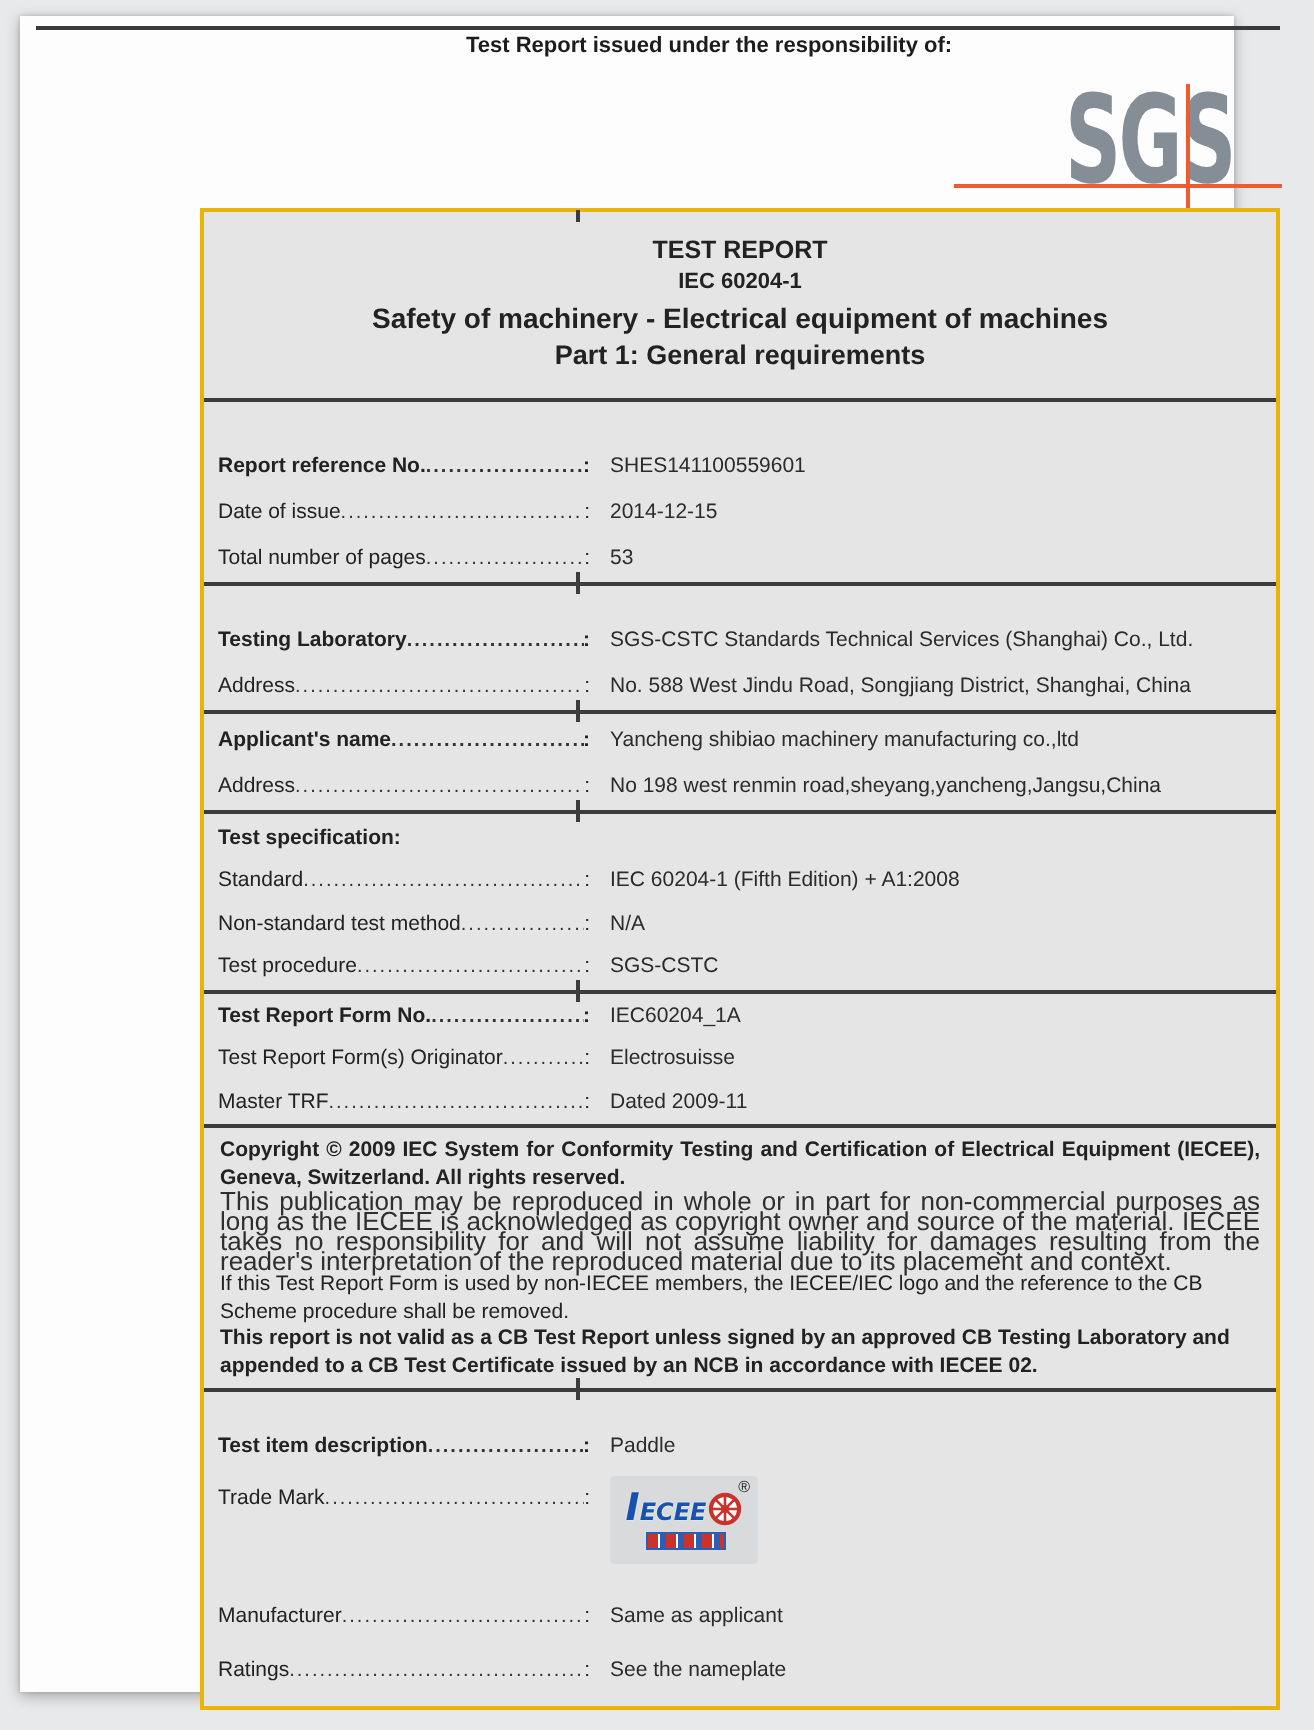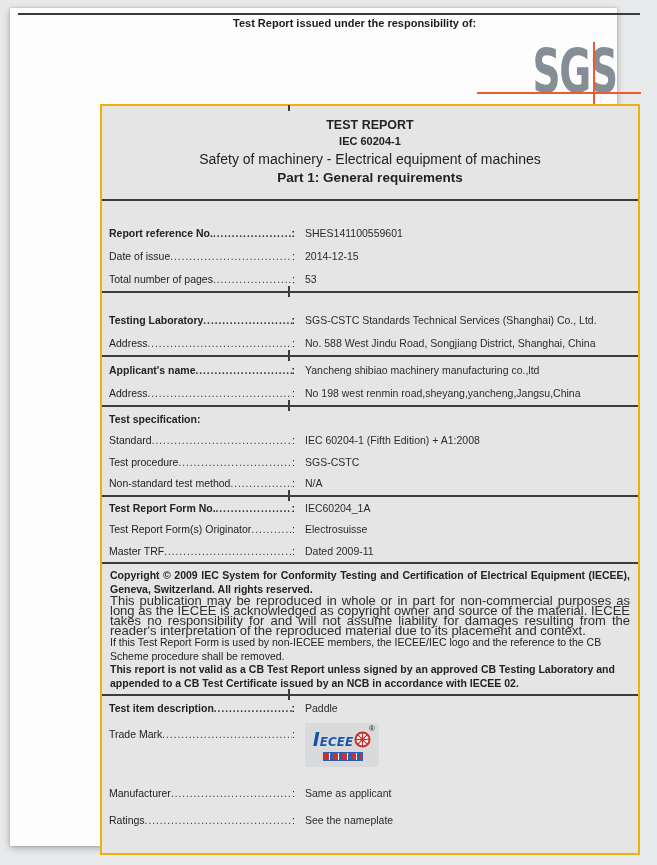--- a/index.html
+++ b/index.html
@@ -37,21 +37,21 @@
     font-size:10.5px;
   }
   .rtable::before{content:"";position:absolute;left:186px;top:-1px;width:2px;height:6px;background:#3c3c3c;}
   .sec{box-sizing:border-box;position:relative;}
   .sec + .sec{border-top:2px solid #3c3c3c;}
   .tick::before{content:"";position:absolute;left:186px;top:-7px;width:2px;height:11px;background:#3c3c3c;}
   
   .tb{min-height:93px;text-align:center;padding-top:11px;}
   .t1{font-size:12.5px;font-weight:bold;line-height:17px;}
   .t2{font-size:11px;font-weight:bold;line-height:15px;}
-  .t3{font-size:14px;font-weight:normal;line-height:20px;}
+  .t3{font-size:14px;font-weight:bold;line-height:20px;}
   .t4{font-size:13.5px;font-weight:bold;line-height:18px;}
   
   .row{display:flex;align-items:baseline;line-height:23px;padding:0 7px;}
   .lbl{flex:0 0 186px;display:flex;align-items:baseline;overflow:hidden;}
   .lt{white-space:nowrap;}
   .dots{flex:1 1 auto;min-width:6px;overflow:hidden;white-space:nowrap;color:#333;}
   .dots::after{content:"....................................................................................";letter-spacing:1px;font-size:10px;}
   .colon::after{content:":";}
   .val{padding-left:10px;white-space:nowrap;color:#2b2b2b;}
   .b{font-weight:bold;}
@@ -64,21 +64,21 @@
   .s-form{min-height:66px;padding-top:1px;}
   .s-form .row{line-height:21.5px;}
   
   .cpy{min-height:129px;padding:5px 8px 4px;}
   .cpy p{margin:0;}
   .p1{font-size:10.5px;font-weight:bold;line-height:13.5px;text-align:justify;}
   .p2{font-size:13px;line-height:10px;text-align:justify;color:#2e2e2e;}
   .p3{font-size:10.5px;line-height:13.5px;}
   .p4{font-size:10.5px;font-weight:bold;line-height:13.5px;}
   
-  .s-item{min-height:159px;padding-top:1px;}
+  .s-item{min-height:159px;padding-top:16px;}
   .row-tm{display:flex;align-items:flex-start;padding:0 7px;margin-top:3px;}
   .row-tm .lbl{line-height:23px;}
   .s-item .late{line-height:22px;}
   .m1{margin-top:15px;}
   .m2{margin-top:4px;}
   .m3{margin-top:4px;}
   
   .tm{
     position:relative;width:74px;height:44px;margin-left:10px;
     background:#d9dadb;border-radius:2px;
@@ -192,33 +192,33 @@
       <div class="row">
         <span class="lbl">
             <span class="lt">Standard</span>
             <span class="dots"></span>
             <span class="colon"></span>
           </span>
         <span class="val">IEC 60204-1 (Fifth Edition) + A1:2008</span>
       </div>
       <div class="row">
         <span class="lbl">
+            <span class="lt">Non-standard test method</span>
+            <span class="dots"></span>
+            <span class="colon"></span>
+          </span>
+        <span class="val">N/A</span>
+      </div>
+      <div class="row">
+        <span class="lbl">
             <span class="lt">Test procedure</span>
             <span class="dots"></span>
             <span class="colon"></span>
           </span>
         <span class="val">SGS-CSTC</span>
-      </div>
-      <div class="row">
-        <span class="lbl">
-            <span class="lt">Non-standard test method</span>
-            <span class="dots"></span>
-            <span class="colon"></span>
-          </span>
-        <span class="val">N/A</span>
       </div>
     </div>
 
     <div class="sec s-form tick">
       <div class="row">
         <span class="lbl b">
             <span class="lt">Test Report Form No.</span>
             <span class="dots"></span>
             <span class="colon"></span>
           </span>

